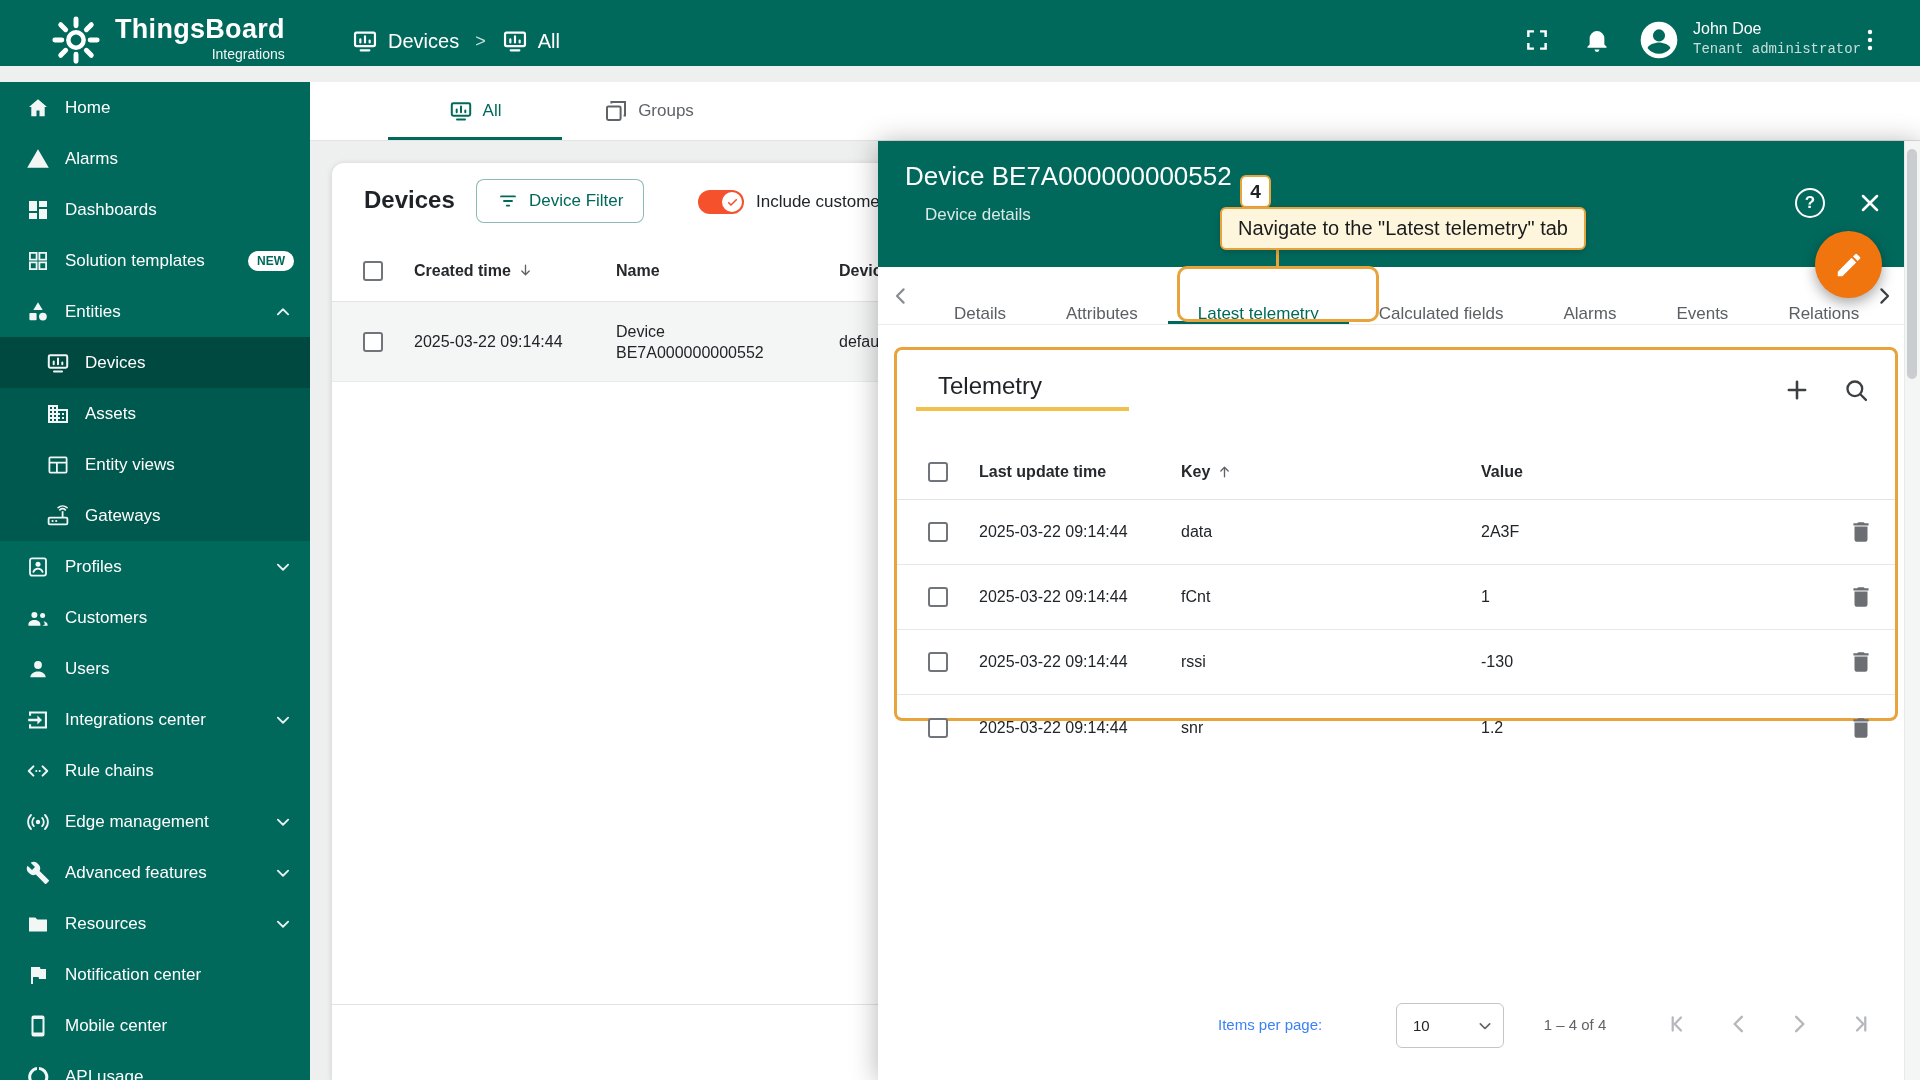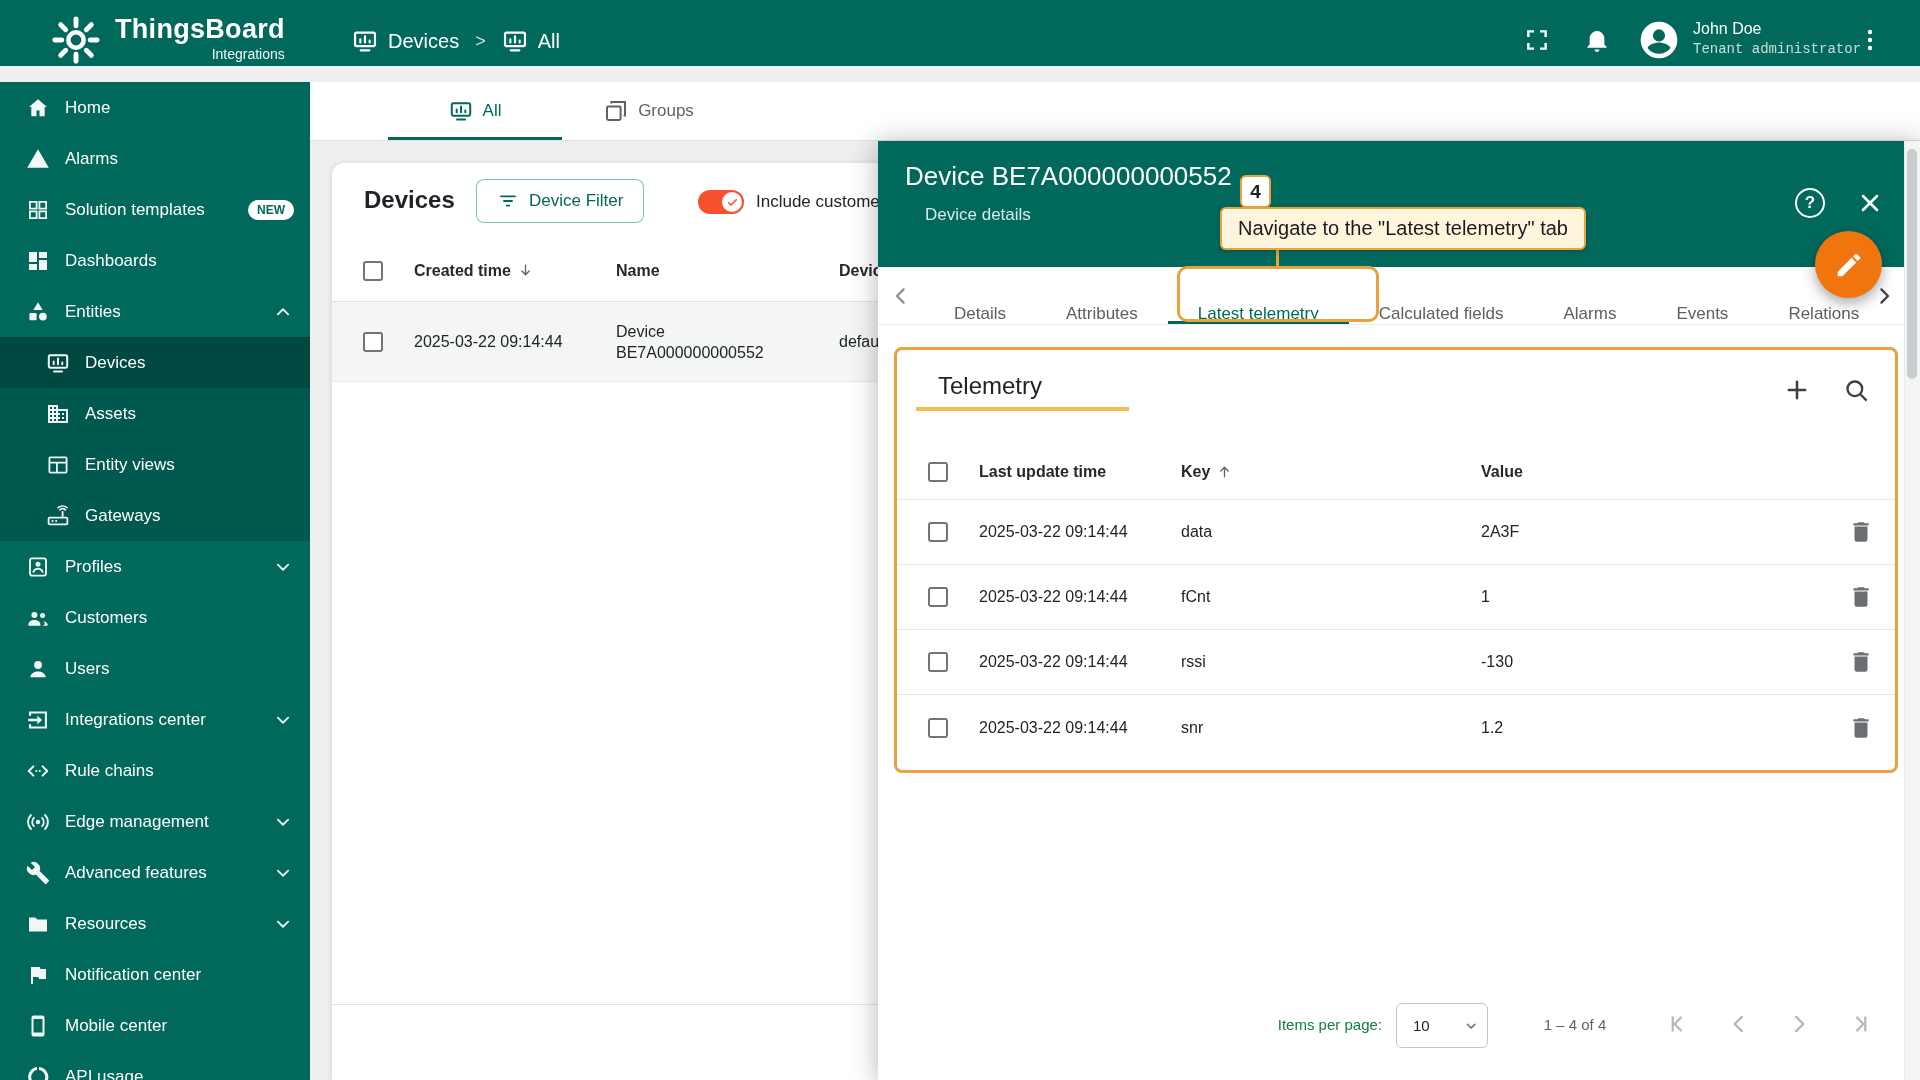--- a/index.html
+++ b/index.html
@@ -74,34 +74,34 @@
   .panel-tabs{position:absolute;left:0;top:126px;right:16px;height:58px;background:#fff;border-bottom:1px solid #ececec;display:flex;align-items:flex-end;}
   .pt-left{width:46px;color:#8a8f93;align-self:center;height:24px;flex:none;display:flex;justify-content:center;cursor:pointer;}
   .pt-left svg{width:24px;}
   .pt-scroll{flex:1;display:flex;overflow:hidden;}
   .ptab{padding:0 30px;display:flex;align-items:center;font-size:17px;font-weight:500;color:#5c6064;white-space:nowrap;position:relative;cursor:pointer;}
   .ptab.active{color:var(--teal,#00695c);}
   .ptab.active::after{content:"";position:absolute;left:0;right:0;bottom:0;height:3px;background:var(--teal,#00695c);}
   .pt-right{width:40px;color:#3c4043;align-self:center;height:24px;flex:none;display:flex;justify-content:center;cursor:pointer;}
   .pt-right svg{width:24px;}
 
-  .telemetry-card{position:absolute;left:16px;top:206px;width:1004px;height:426px;border:3px solid var(--amber,#e8a33d);border-radius:8px;background:#fff;}
+  .telemetry-card{position:absolute;left:16px;top:206px;width:1004px;height:374px;border:3px solid var(--amber,#e8a33d);border-radius:8px;background:#fff;}
   .tc-title{position:absolute;left:41px;top:22px;font-size:24px;font-weight:500;color:#202428;}
   .tc-underline{position:absolute;left:19px;top:57px;width:213px;height:4px;background:var(--amber-light,#f0c24b);}
   .tc-add{position:absolute;left:886px;top:26px;width:28px;height:28px;color:#3c4043;cursor:pointer;}
   .tc-search{position:absolute;left:945px;top:26px;width:28px;height:28px;color:#3c4043;cursor:pointer;}
   .ttable-head{position:absolute;left:0;top:94px;width:100%;height:56px;display:grid;grid-template-columns:82px 202px 300px 346px 1fr;align-items:center;border-bottom:1px solid #e4e4e4;}
   #telemetry-rows{position:absolute;left:0;top:150px;width:100%;}
   .trow{height:65px;display:grid;grid-template-columns:82px 202px 300px 346px 1fr;align-items:center;border-bottom:1px solid #e7e7e7;}
   .trow:last-child{border-bottom:none;}
   .trash-cell{display:flex;justify-content:center;}
   .trash{width:26px;height:26px;color:#6b6f73;cursor:pointer;}
 
-  .pgn-label{position:absolute;left:340px;width:164px;text-align:right;top:875px;font-size:15px;color:#15803d;}
-  .pgn-select{position:absolute;left:518px;top:862px;width:92px;height:45px;border:1px solid #c2c6c9;border-radius:6px;display:flex;align-items:center;cursor:pointer;background:#fff;gap:33px;}
+  .pgn-label{position:absolute;left:340px;width:164px;top:875px;font-size:15px;color:#3b82f6;}
+  .pgn-select{position:absolute;left:518px;top:862px;width:108px;height:45px;border:1px solid #c2c6c9;border-radius:6px;display:flex;align-items:center;cursor:pointer;background:#fff;gap:33px;}
   .pgn-sel-val{margin-left:16px;font-size:15px;color:#212529;}
   .pgn-sel-arrow{width:20px;height:20px;color:#5f6368;margin-left:auto;margin-right:8px;}
   .pgn-range{position:absolute;left:640px;top:875px;width:114px;text-align:center;font-size:15px;color:#5f6368;}
   .pgn-btn{position:absolute;top:870px;width:26px;height:26px;color:#b4b8bb;cursor:pointer;}
   .b1{left:788px;}.b2{left:848px;}.b3{left:908px;}.b4{left:968px;}
 
   .panel-scrollbar{position:absolute;top:0;right:0;width:16px;height:100%;background:#f4f5f5;border-left:1px solid #e9e9e9;cursor:pointer;}
   .ps-thumb{position:absolute;left:2px;width:10px;top:8px;height:230px;background:#c9cdd0;border-radius:5px;}
 
   
@@ -198,33 +198,33 @@
           <span class="icon sb-icon">
             <svg viewBox="0 0 24 24" fill="currentColor">
               <path d="M12 2.2 1.2 20.8h21.6Zm1 13.6h-2v2h2Zm0-6.5h-2v4.5h2Z"></path>
             </svg>
           </span>
           <span class="sb-label">Alarms</span>
         </div>
         <div class="sb-item">
           <span class="icon sb-icon">
             <svg viewBox="0 0 24 24" fill="currentColor">
+              <path d="M3 3h8v10H3Zm10 0h8v6h-8ZM3 15h8v6H3Zm10-4h8v10h-8Z"></path>
+            </svg>
+          </span>
+          <span class="sb-label">Dashboards</span>
+        </div>
+        <div class="sb-item">
+          <span class="icon sb-icon">
+            <svg viewBox="0 0 24 24" fill="currentColor">
               <path d="M3.9 3.9h6.7v6.7H3.9Zm9.5 0h6.7v6.7h-6.7ZM3.9 13.4h6.7v6.7H3.9Zm9.5 0h6.7v6.7h-6.7Z" fill="none" stroke="currentColor" stroke-width="1.8"></path>
             </svg>
           </span>
           <span class="sb-label">Solution templates</span>
           <span class="sb-badge">NEW</span>
-        </div>
-        <div class="sb-item">
-          <span class="icon sb-icon">
-            <svg viewBox="0 0 24 24" fill="currentColor">
-              <path d="M3 3h8v10H3Zm10 0h8v6h-8ZM3 15h8v6H3Zm10-4h8v10h-8Z"></path>
-            </svg>
-          </span>
-          <span class="sb-label">Dashboards</span>
         </div>
         <div class="sb-item">
           <span class="icon sb-icon">
             <svg viewBox="0 0 24 24" fill="currentColor">
               <path d="M12 2.2 7.3 10h9.4Z"></path>
               <rect x="3.4" y="13" width="7.2" height="7.2" rx="1"></rect>
               <circle cx="16.9" cy="16.6" r="3.9"></circle>
             </svg>
           </span>
           <span class="sb-label">Entities</span>

